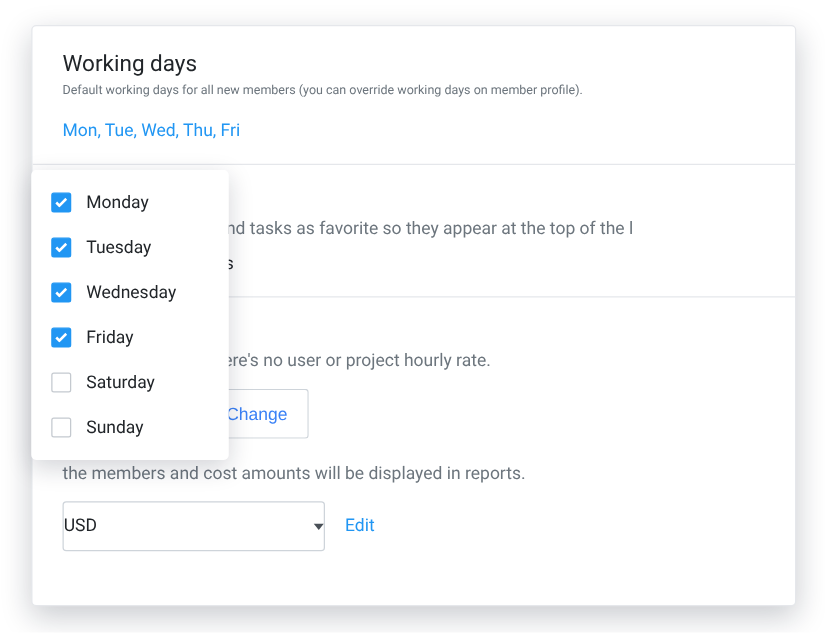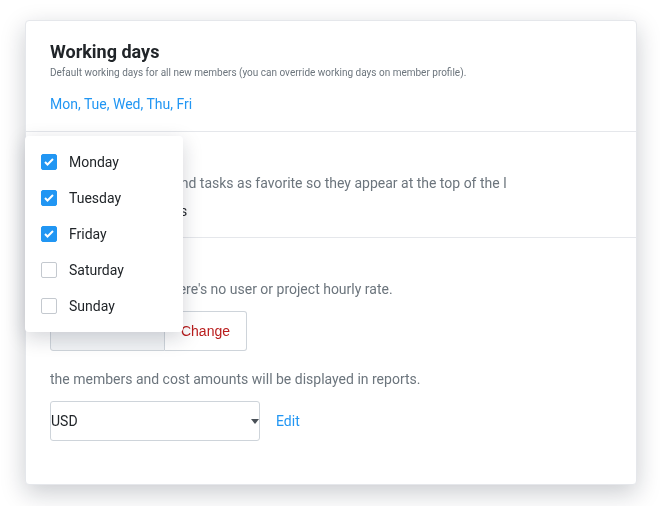--- a/index.html
+++ b/index.html
@@ -17,21 +17,21 @@
     border: 1px solid #e5e7eb;
     border-radius: 4px;
     box-shadow: 0 8px 24px rgba(15,23,42,0.22);
     overflow: hidden;
   }
   .inner {
     padding: 20px 24px 0 24px;
   }
   .section-title {
     font-size: 18px;
-    font-weight: 700;
+    font-weight: 400;
     color: #212529;
     margin-bottom: 4px;
   }
   .section-desc {
     font-size: 10px;
     color: #6c757d;
     line-height: 1.4;
     margin-bottom: 14px;
   }
   .link-days {
@@ -72,21 +72,21 @@
     width: 115px; height: 40px;
     border: 1px solid #ced4da;
     background: #f1f3f5;
     border-radius: 3px 0 0 3px;
   }
   .rate-change {
     width: 82px; height: 40px;
     border: 1px solid #ced4da;
     border-left: none;
     background: #fff;
-    color: #b91c1c;
+    color: #3b82f6;
     font-size: 14px;
     border-radius: 0 3px 3px 0;
     cursor: pointer;
   }
   .currency-desc { font-size: 14px; color: #6c757d; margin: 20px 0 14px 0; }
   .currency-row { display: flex; align-items: center; gap: 16px; }
   .currency-select {
     width: 210px; height: 40px;
     border: 1px solid #ced4da;
     border-radius: 3px;
@@ -182,20 +182,28 @@
         </svg>
       </span>
       <span>Tuesday</span>
     </div>
     <div class="item">
       <span class="cb checked">
         <svg viewBox="0 0 10 8">
           <path d="M1 4 L3.5 6.5 L9 1" stroke="#fff" stroke-width="2" fill="none"></path>
         </svg>
       </span>
+      <span>Wednesday</span>
+    </div>
+    <div class="item">
+      <span class="cb checked">
+        <svg viewBox="0 0 10 8">
+          <path d="M1 4 L3.5 6.5 L9 1" stroke="#fff" stroke-width="2" fill="none"></path>
+        </svg>
+      </span>
       <span>Friday</span>
     </div>
     <div class="item">
       <span class="cb"></span>
       <span>Saturday</span>
     </div>
     <div class="item">
       <span class="cb"></span>
       <span>Sunday</span>
     </div>

